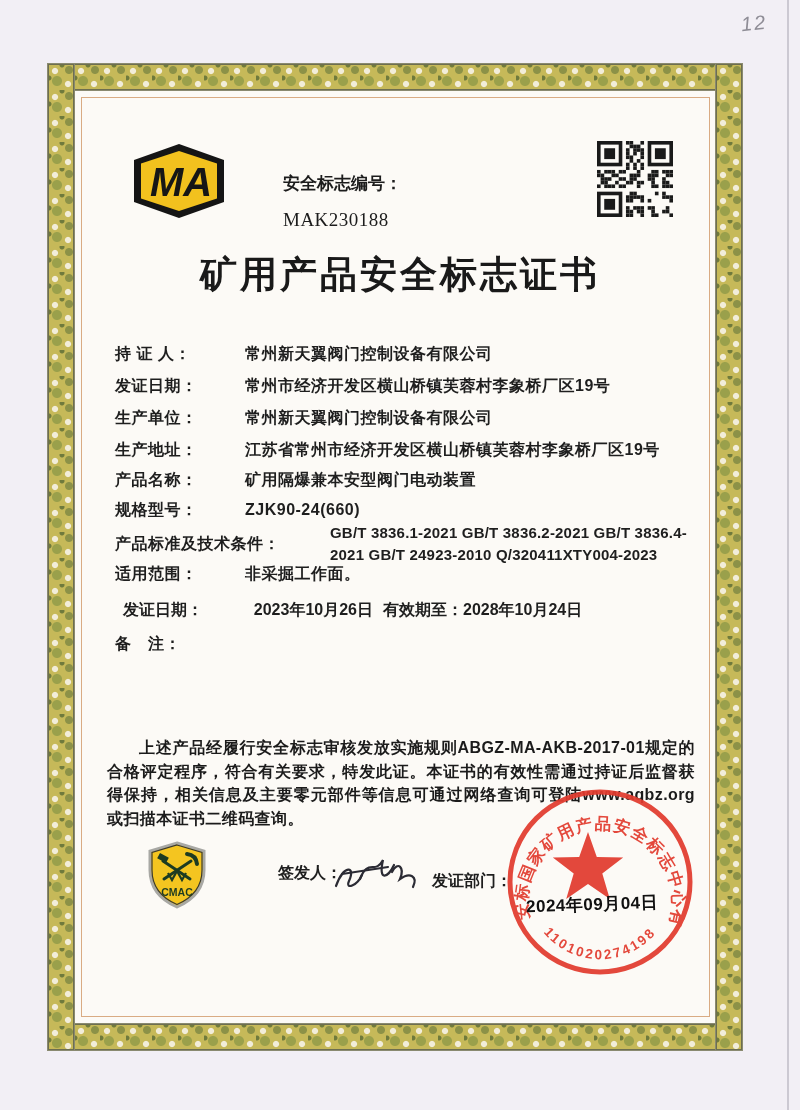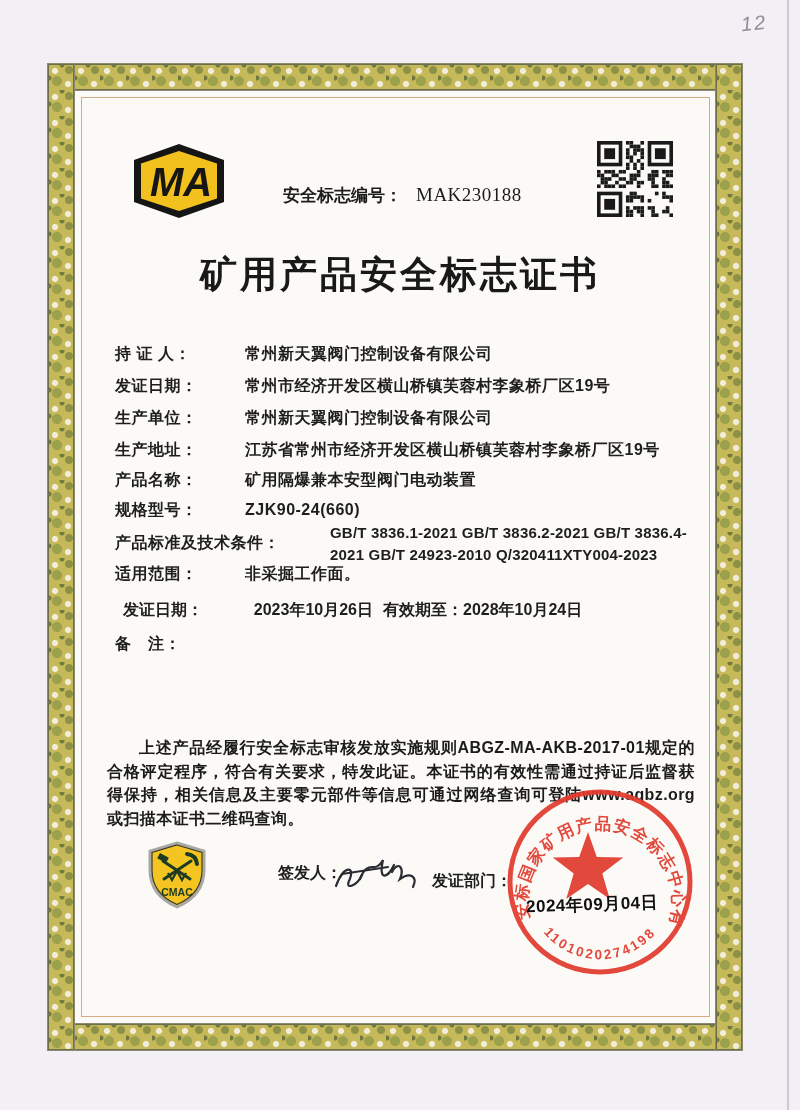--- a/index.html
+++ b/index.html
@@ -24,35 +24,35 @@
     background-size:26px 26px; box-shadow: inset 0 0 0 1px #6d6e50, 0 0 0 1px #8a8a70; }
   .band-top    { left:48px;  top:64px;   width:694px; height:26px; }
   .band-bottom { left:48px;  top:1024px; width:694px; height:26px; }
   .band-left   { left:48px;  top:64px;   width:26px;  height:986px; }
   .band-right  { left:716px; top:64px;   width:26px;  height:986px; }
   .inner-line { position:absolute; left:81px; top:97px; width:629px; height:920px;
                 border:1px solid #d9ab83; }
 
   
   .ma-logo { position:absolute; left:132px; top:143px; }
-  .certno-row { position:absolute; left:283px; top:172px; display:flex; align-items:baseline; gap:14px; }
+  .certno-row { position:absolute; left:283px; top:172px; display:flex; align-items:baseline; gap:14px;flex-direction:column; }
   .certno-label { font-size:17px; font-weight:bold; color:#1c1c1c; }
-  .certno-value { font-size:19px; font-family:"Liberation Serif", serif; color:#1c1c1c; letter-spacing:0.5px;margin-top:12px; }
+  .certno-value { font-size:19px; font-family:"Liberation Serif", serif; color:#1c1c1c; letter-spacing:0.5px; }
   .qr { position:absolute; left:597px; top:141px; }
 
   
   .title { position:absolute; left:0; top:250px; width:100%; text-align:center;
            font-size:37px; font-weight:bold; color:#191919; letter-spacing:3px; }
 
   
   .row { position:absolute; left:115px; width:580px; display:flex;
          font-size:16px; font-weight:bold; color:#1e1e1e; line-height:20px;gap:37px; }
   .lbl { flex:0 0 93px; letter-spacing:0.5px; white-space:nowrap; }
   .val { flex:1; letter-spacing:0.5px; }
-  .lbl-wide { flex:0 0 178px;font-family:Liberation Mono, monospace; }
+  .lbl-wide { flex:0 0 178px; }
   .std-val { font-size:15px; line-height:22px; letter-spacing:0.2px; }
   .dates-row { position:absolute; left:115px; top:600px; display:flex;
                font-size:16px; font-weight:bold; color:#1e1e1e;text-align:right; }
   .d1 { width:88px; } .v1 { width:170px; } .d2 { width:88px; margin-left:2px; }
 
   
   .statement { position:absolute; left:107px; top:736px; width:588px;
                font-size:16px; font-weight:bold; color:#1b1b1b; line-height:23.5px;
                text-align:justify; text-indent:2em; letter-spacing:0.4px; }
 

